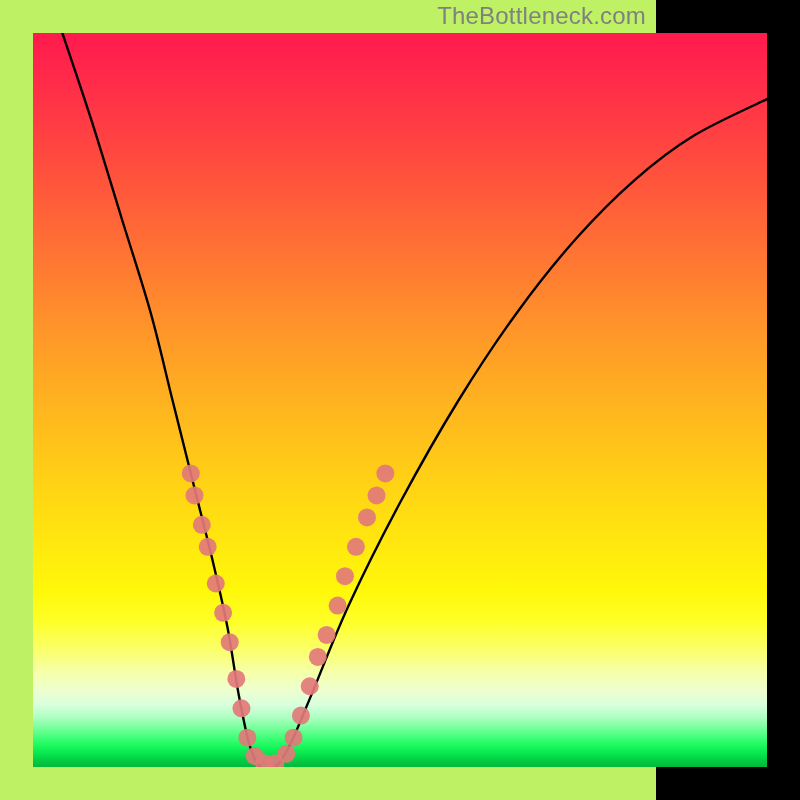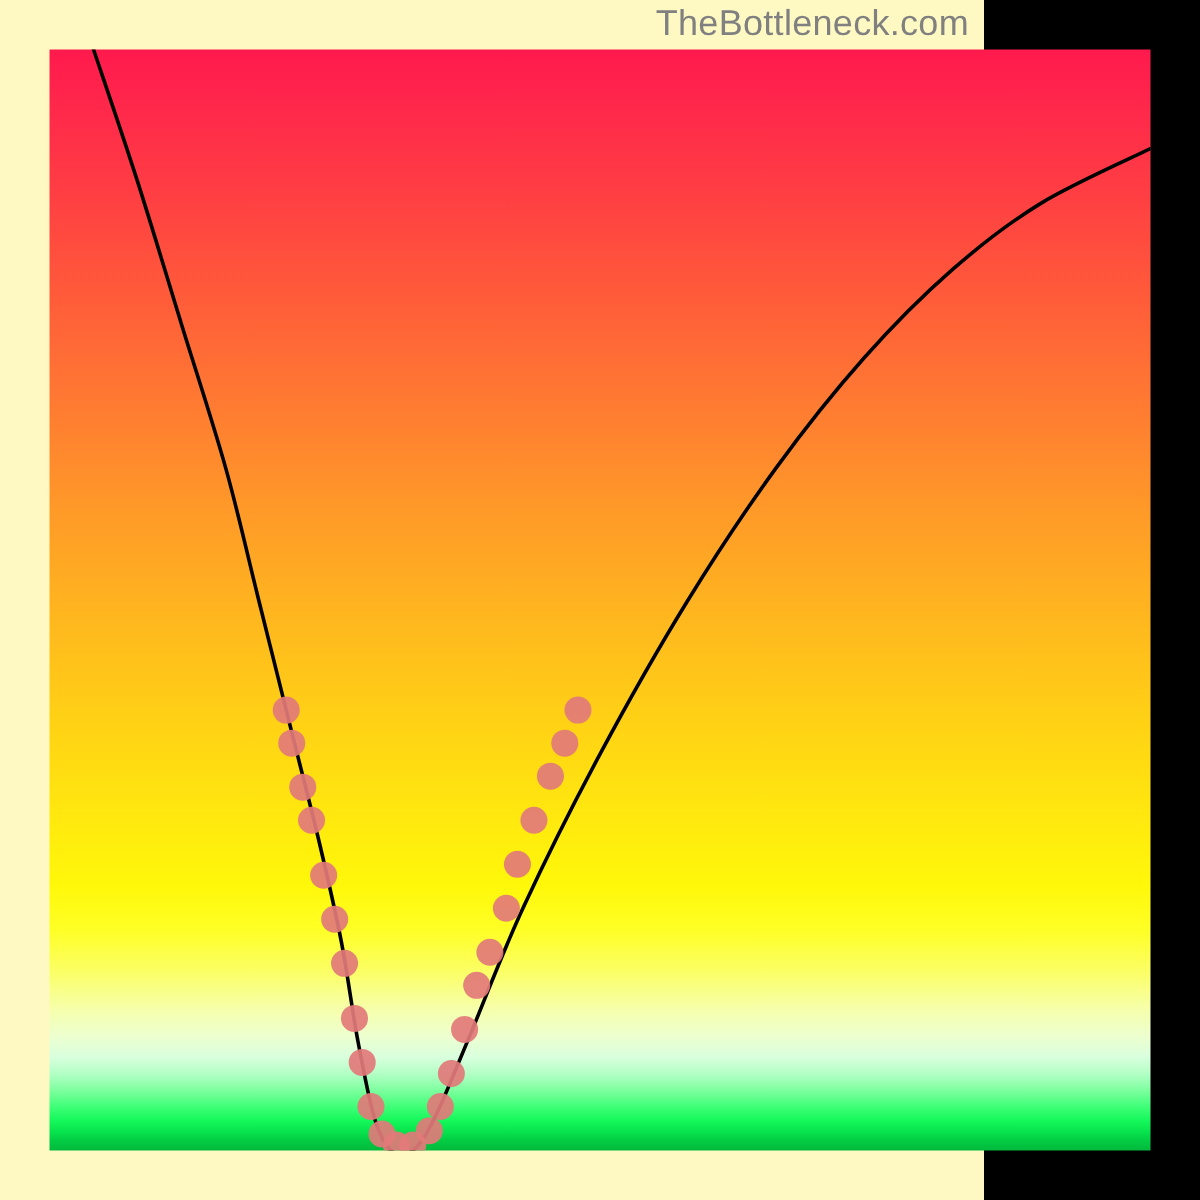--- a/index.html
+++ b/index.html
@@ -8,21 +8,21 @@
     width: 800px;
     height: 800px;
     overflow: hidden;
     background: #000;
     font-family: Arial, Helvetica, sans-serif;
   }
   .frame {
     position: relative;
     width: 656px;
     height: 800px;
-    background: #fef9c3;
+    background: #bef264;
   }
   .watermark {
     position: absolute;
     top: 2px;
     right: 10px;
     color: #808080;
     font-size: 24px;
     font-weight: 400;
     letter-spacing: 0.2px;
     z-index: 10;

